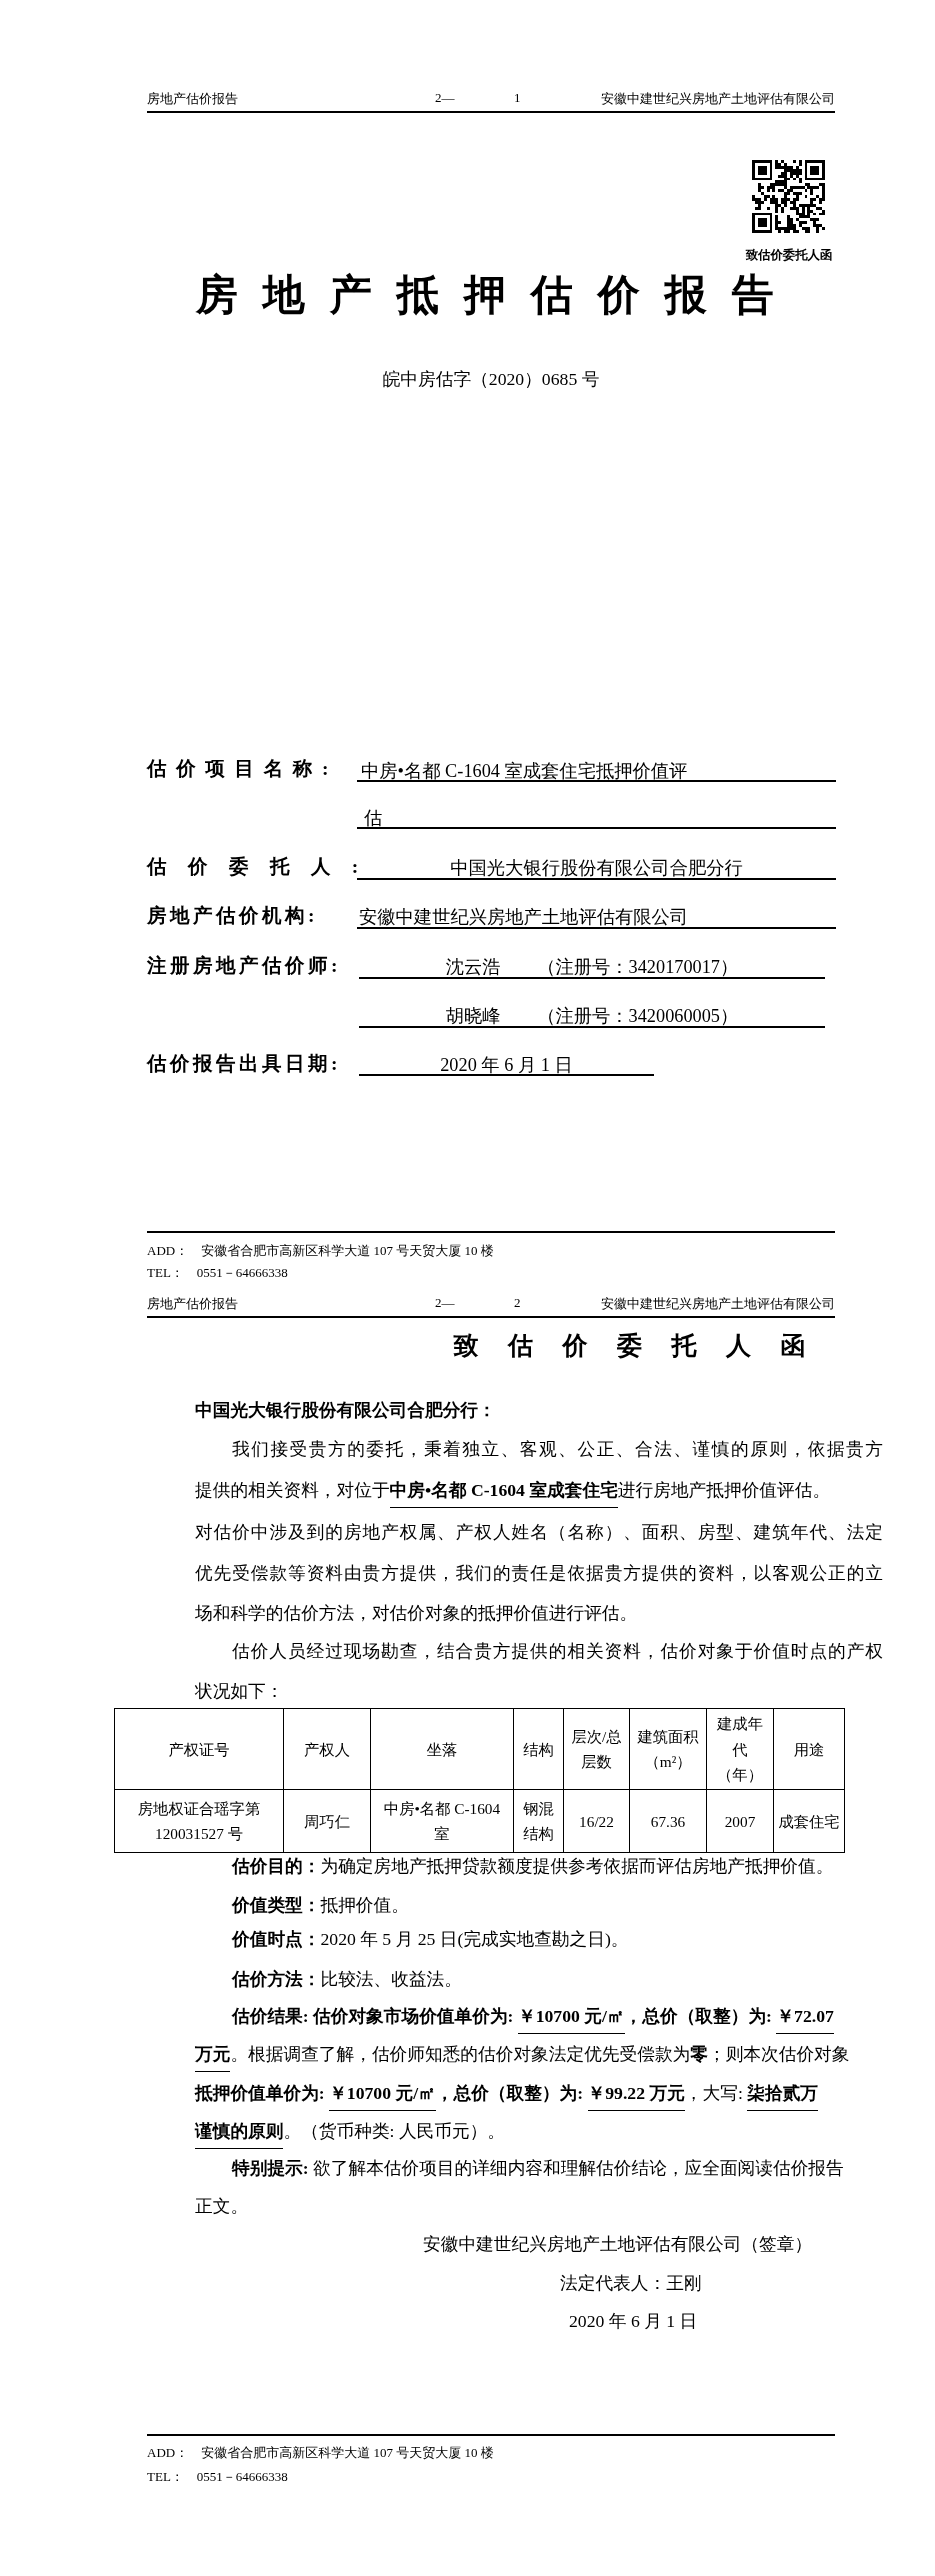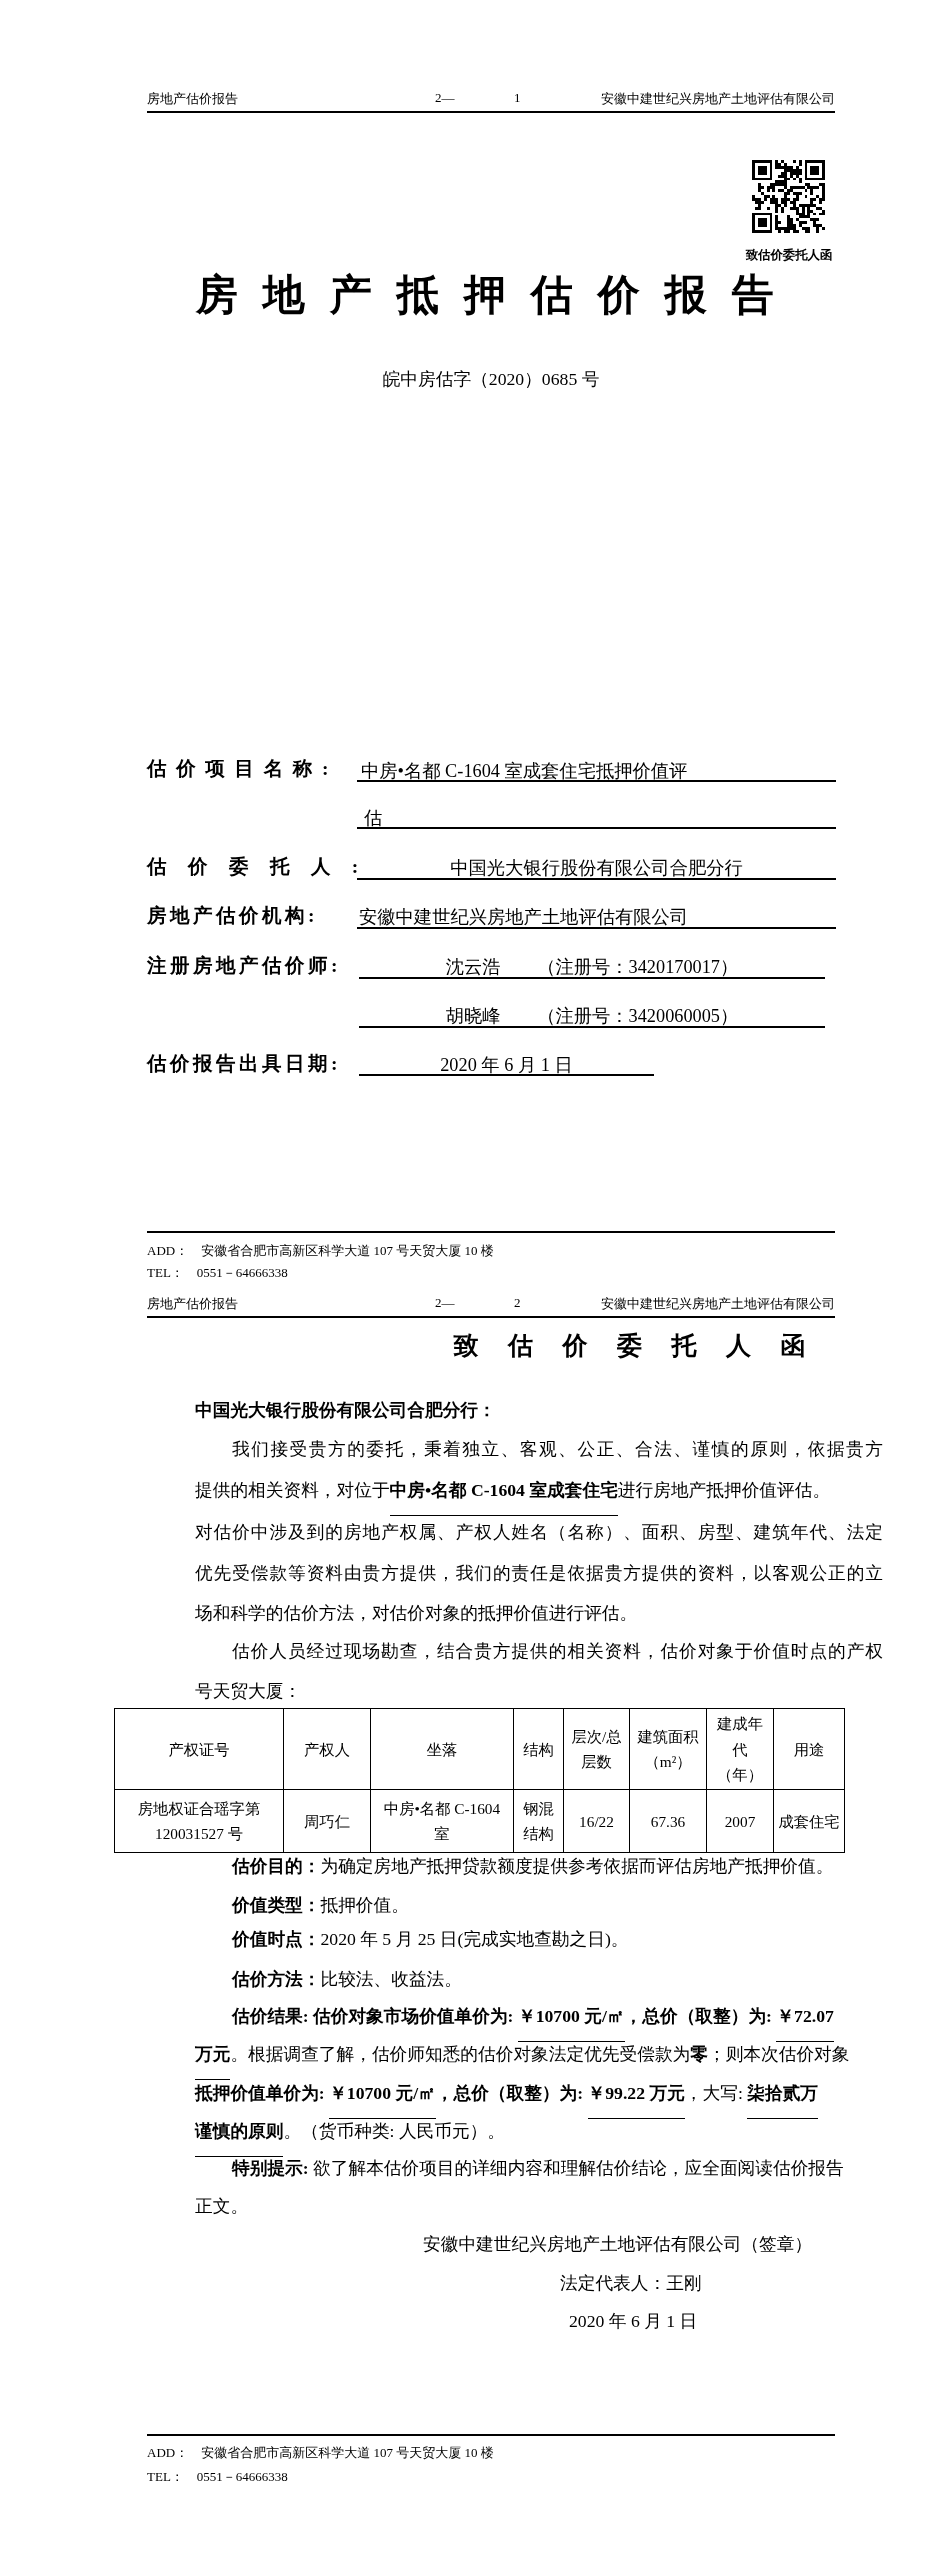--- a/index.html
+++ b/index.html
@@ -21,21 +21,21 @@
   .ls4{letter-spacing:2.4px;}
   .fvalue{position:absolute;font-size:18.3px;white-space:nowrap;}
   .uline{position:absolute;height:1.8px;background:#000;}
   .vcenter{text-align:center;}
   .fttxt{position:absolute;font-size:13px;white-space:nowrap;}
   .letter-title{position:absolute;left:147px;width:688px;top:1329px;text-align:right;
                 font-size:25px;font-weight:bold;letter-spacing:29.5px;padding-left:14.7px;box-sizing:border-box;white-space:nowrap;}
   .bodyline{position:absolute;left:147px;width:688px;font-size:17.7px;margin-left:48px;}
   .just{text-align:justify;text-align-last:justify;}
   .indent{padding-left:37px;box-sizing:border-box;}
-  .bu{font-weight:bold;border-bottom:1.8px solid #000;padding-bottom:15px;}
+  .bu{font-weight:bold;border-bottom:1.8px solid #000;padding-bottom:7px;}
   table.ptable{position:absolute;left:114px;top:1708px;width:730px;border-collapse:collapse;
                table-layout:fixed;font-size:15.3px;text-align:center;}
   table.ptable th,table.ptable td{border:1.2px solid #000;font-weight:normal;
                vertical-align:middle;padding:2.4px 3.5px;line-height:1.65;word-break:break-word;}
   table.ptable thead tr{height:61px;}
   table.ptable tbody tr{height:63px;padding-left:36px;}
   .sig{position:absolute;font-size:17.7px;white-space:nowrap;}
 </style>
 </head>
 <body>
@@ -401,21 +401,21 @@
 <div class="letter-title">致估价委托人函</div>
 
 <div class="bodyline bold" style="top:1398px;">中国光大银行股份有限公司合肥分行：</div>
 
 <div class="bodyline just indent" style="top:1437px;">我们接受贵方的委托，秉着独立、客观、公正、合法、谨慎的原则，依据贵方</div>
 <div class="bodyline nowrap" style="top:1478px;"><span>提供的相关资料，对位于</span><span class="bu">中房•名都 C-1604 室成套住宅</span><span>进行房地产抵押价值评估。</span></div>
 <div class="bodyline just" style="top:1520px;">对估价中涉及到的房地产权属、产权人姓名（名称）、面积、房型、建筑年代、法定</div>
 <div class="bodyline just" style="top:1561px;">优先受偿款等资料由贵方提供，我们的责任是依据贵方提供的资料，以客观公正的立</div>
 <div class="bodyline" style="top:1601px;">场和科学的估价方法，对估价对象的抵押价值进行评估。</div>
 <div class="bodyline just indent" style="top:1639px;">估价人员经过现场勘查，结合贵方提供的相关资料，估价对象于价值时点的产权</div>
-<div class="bodyline" style="top:1679px;">号天贸大厦：</div>
+<div class="bodyline" style="top:1679px;">状况如下：</div>
 
 <table class="ptable">
   <colgroup>
     <col style="width:169px">
       <col style="width:87px">
       <col style="width:143px">
       <col style="width:50px">
     <col style="width:66px">
       <col style="width:77px">
       <col style="width:67px">

